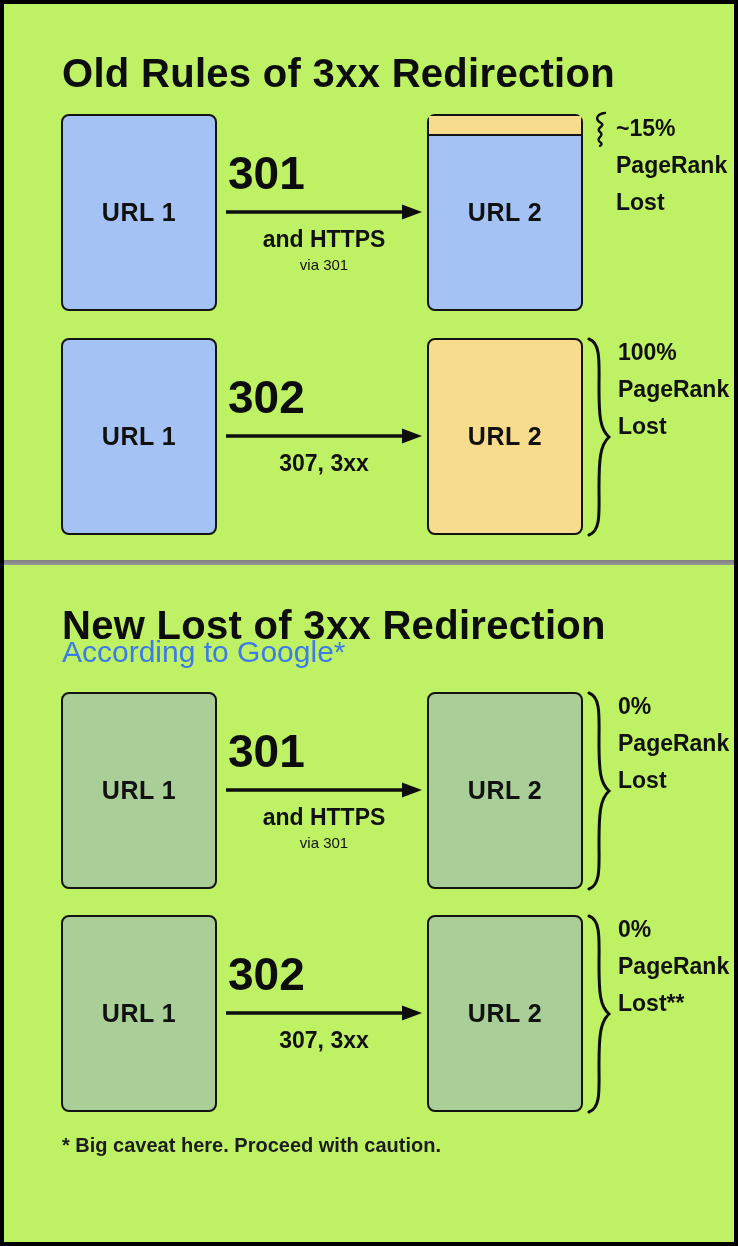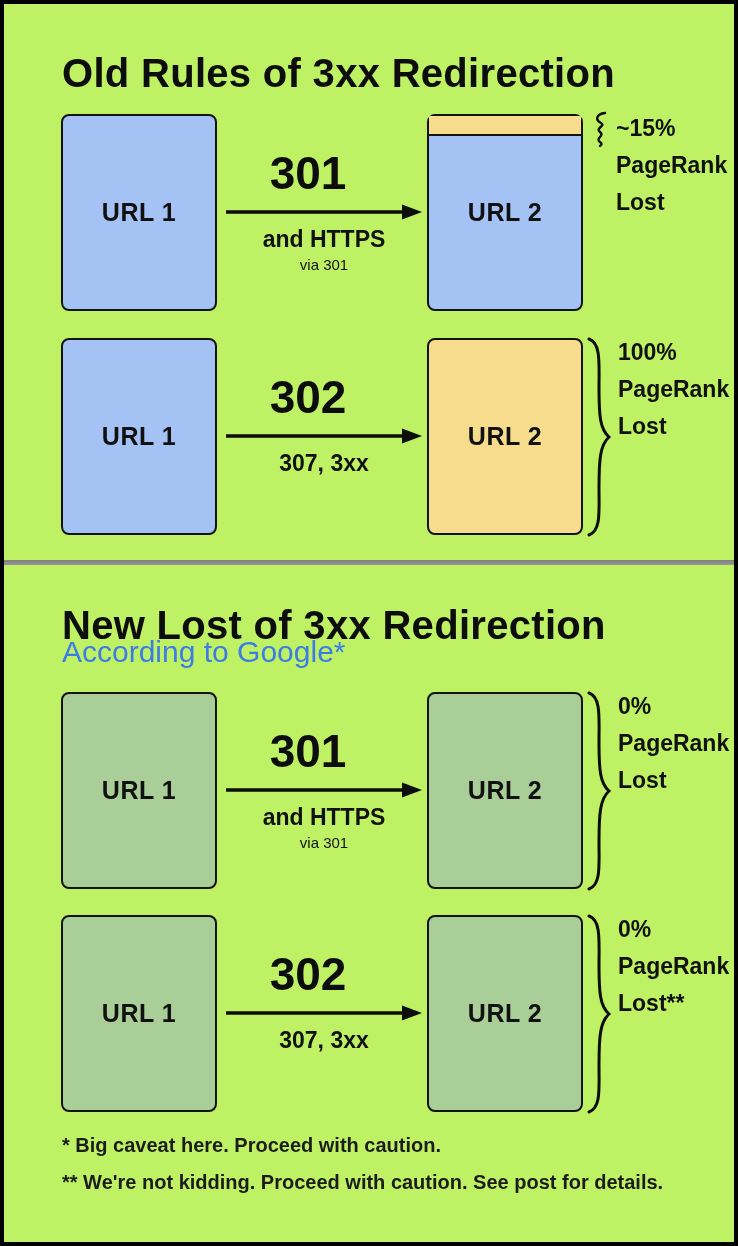--- a/index.html
+++ b/index.html
@@ -45,22 +45,22 @@
   .urllabel{
     font-size:25px;font-weight:700;letter-spacing:.5px;color:#111;
   }
   .strip{
     position:absolute;top:0;left:0;right:0;height:20px;
     background:var(--box-yellow);
     border-bottom:2.5px solid #131313;
   }
 
   .code{
-    position:absolute;left:208px;width:192px;
-    text-align:center;font-size:46px;font-weight:700;color:#0d0d0d;
+    position:absolute;left:224px;width:192px;
+    text-align:left;font-size:46px;font-weight:700;color:#0d0d0d;
     line-height:1.1;
   }
   .arrow{position:absolute;left:222px;width:196px;height:22px;}
   .note1{
     position:absolute;left:224px;width:192px;text-align:center;
     font-size:23px;font-weight:700;color:#111;white-space:nowrap;
   }
   .note2{
     position:absolute;left:224px;width:192px;text-align:center;
     font-size:15px;font-weight:400;color:#111;white-space:nowrap;
@@ -218,15 +218,14 @@
         </svg>
       <div class="loss" style="left:614px;top:907px">
         <span>0%</span>
         <span>PageRank</span>
         <span>Lost**</span>
       </div>
     </div>
   </div>
 
   <div class="footnote" style="top:1130px">* Big caveat here. Proceed with caution.</div>
-  <div class="footnote" style="top:1167px">** We're not kidding. Proceed with caution. See post for details.</div>
 
 </div>
 
 </body></html>

